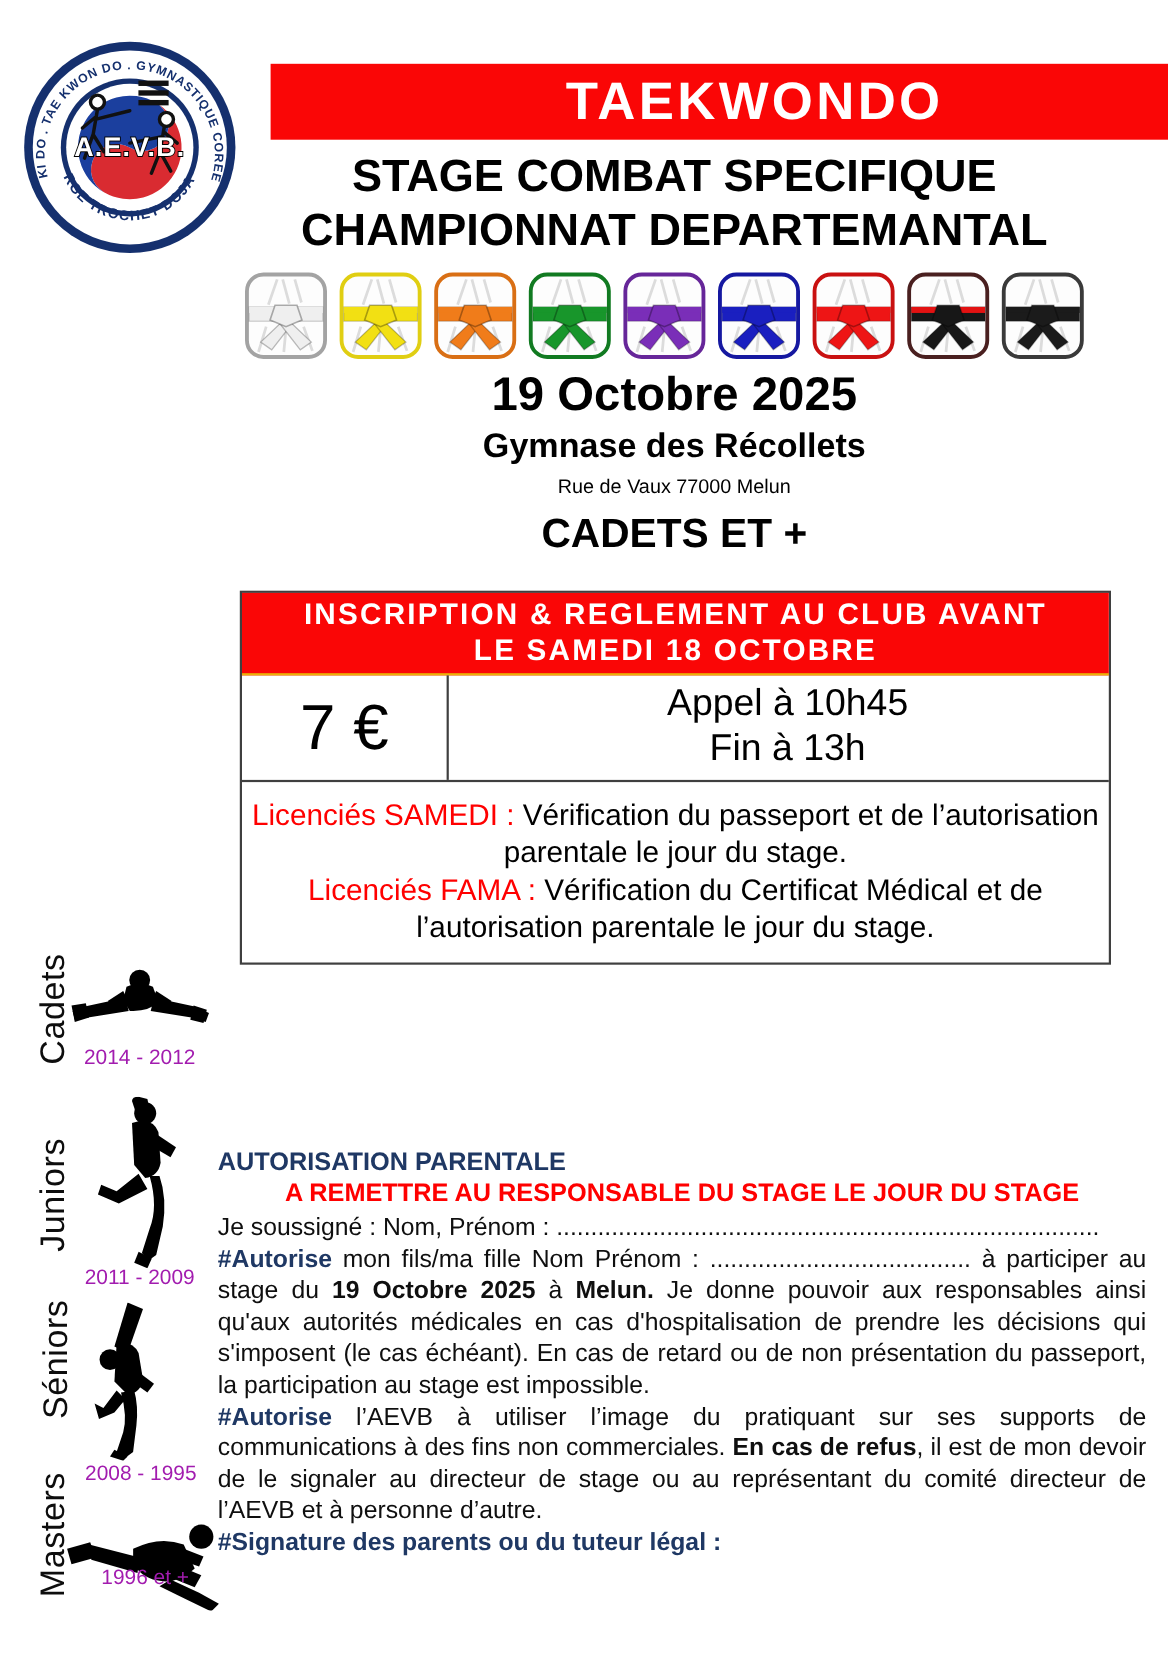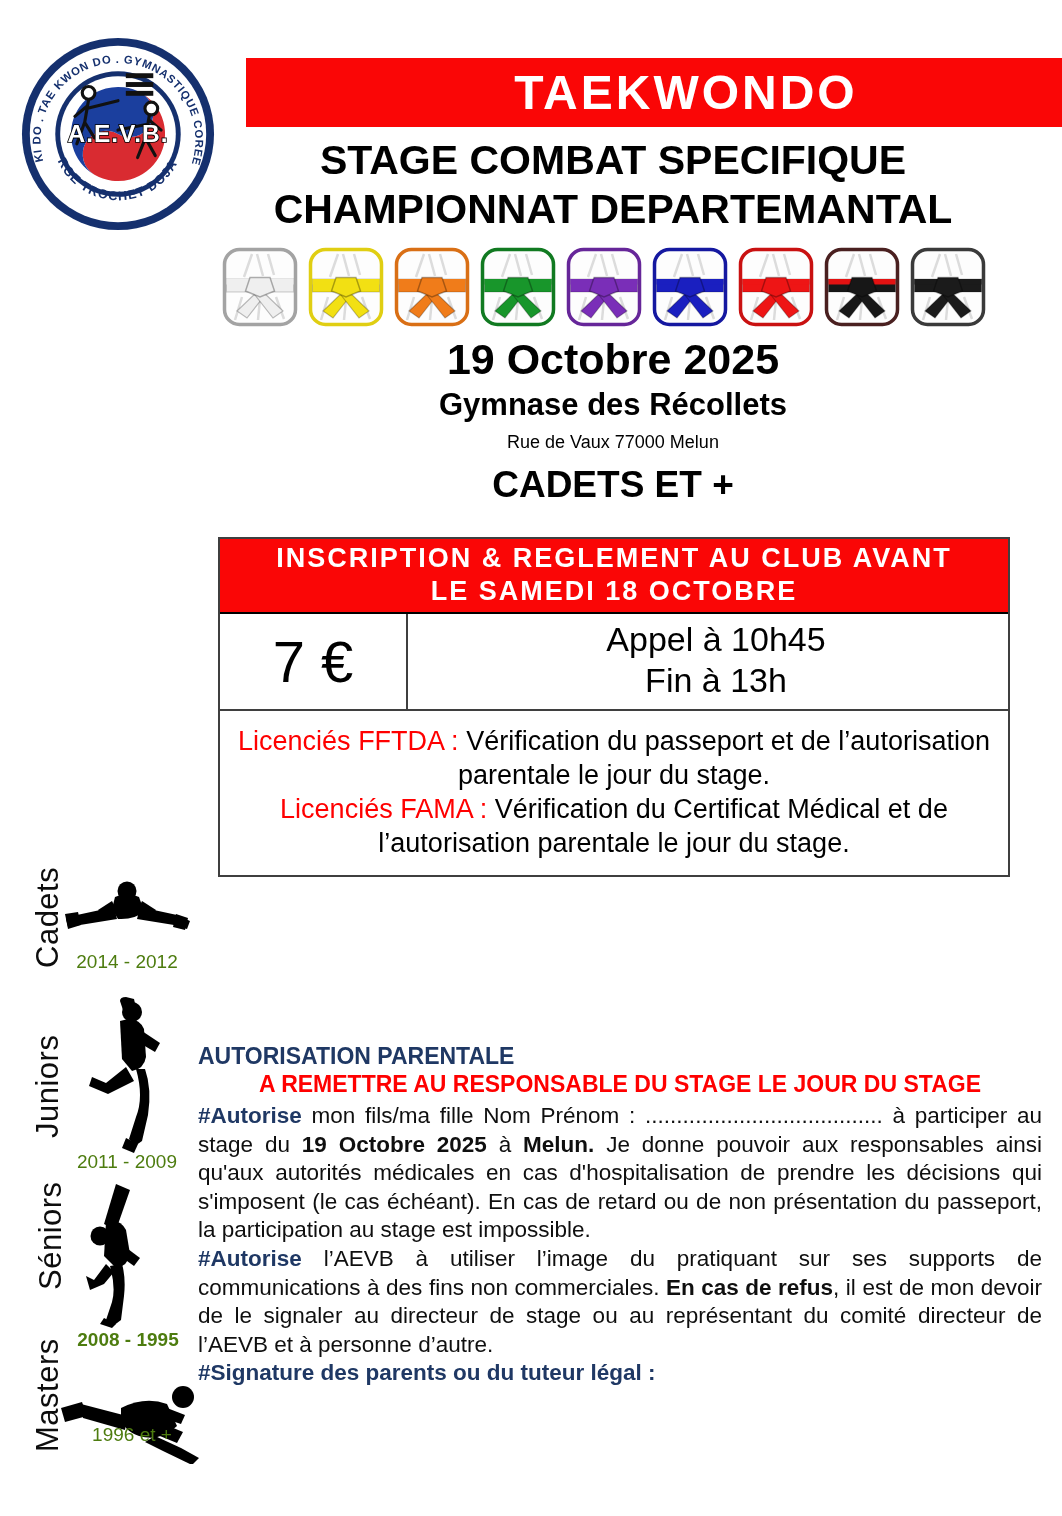--- a/index.html
+++ b/index.html
@@ -26,40 +26,40 @@
   .belt-icon{width:76px;height:80px;display:block;}
   
   .event{position:absolute;left:210px;top:334px;width:806px;text-align:center;color:#000;}
   .event-date{font-size:43px;font-weight:bold;line-height:50px;}
   .event-venue{font-size:31px;font-weight:bold;line-height:38px;margin-top:2px;}
   .event-address{font-size:18px;line-height:32px;margin-top:2px;}
   .event-cats{font-size:37px;font-weight:bold;line-height:44px;margin-top:5px;}
   
   .info-table{position:absolute;left:218px;top:537px;width:792px;border:2px solid #3f3f3f;box-sizing:border-box;}
   .it-header{
-    background:var(--banner-red,#fa0606);border-bottom:2px solid #000000;
+    background:var(--banner-red,#fa0606);border-bottom:2px solid #eab308;
     color:#fff;font-weight:bold;font-size:27px;letter-spacing:2px;line-height:33px;
     text-align:center;padding:3px 0 4px 0;
   }
   .it-row{display:flex;border-bottom:2px solid #3f3f3f;}
   .it-price{
     width:186px;border-right:2px solid #3f3f3f;display:flex;align-items:center;justify-content:center;
     font-size:58px;color:#000;
   }
   .it-schedule{flex:1;text-align:center;padding:5px 0 8px 16px;color:#000;}
   .it-sched-line{font-size:34px;line-height:41px;}
   .it-sched-bold{font-size:31px;line-height:40px;font-weight:bold;font-style:italic;}
   .it-lic{text-align:center;font-size:27px;line-height:34px;padding:13px 8px 15px 8px;color:#000;}
   .lic-label{color:var(--accent-red,#ff0000);}
   
   .cat-label{
     position:absolute;writing-mode:vertical-rl;transform:rotate(180deg);
     font-size:31px;color:#0d0d0d;letter-spacing:0.5px;
   }
-  .cat-years{position:absolute;font-size:19px;color:#4d7c0f;text-align:center;}
+  .cat-years{position:absolute;font-size:19px;color:#a21caf;text-align:center;}
   .sil{position:absolute;}
   
   .auth{position:absolute;left:198px;top:1042px;width:844px;}
   .auth-title{font-weight:bold;font-size:23px;line-height:28px;color:var(--navy,#1f3864);}
   .auth-subtitle{text-align:center;font-weight:bold;font-size:23px;line-height:29px;color:var(--accent-red,#ff0000);}
   .auth-body{margin-top:3px;font-size:22.5px;line-height:28.6px;color:#0f0f0f;}
   .auth-body p{margin:0;text-align:justify;}
   .navy{color:var(--navy,#1f3864);font-weight:bold;}
   .b{font-weight:bold;}
   .sig{font-weight:bold;color:var(--navy,#1f3864);text-align:left !important;}
@@ -206,21 +206,21 @@
       <div>LE SAMEDI 18 OCTOBRE</div>
     </div>
     <div class="it-row">
       <div class="it-price">7 €</div>
       <div class="it-schedule">
         <div class="it-sched-line">Appel à 10h45</div>
         <div class="it-sched-line">Fin à 13h</div>
       </div>
     </div>
     <div class="it-lic">
-      <span class="lic-label">Licenciés FFTDA :</span><span> Vérification du passeport et de l’autorisation parentale le jour du stage.</span><br>
+      <span class="lic-label">Licenciés SAMEDI :</span><span> Vérification du passeport et de l’autorisation parentale le jour du stage.</span><br>
       <span class="lic-label">Licenciés FAMA :</span><span> Vérification du Certificat Médical et de l’autorisation parentale le jour du stage.</span>
     </div>
   </div>
 
   <div class="cat-label" style="left:30px;top:873px;height:95px;">Cadets</div>
   <svg class="sil" style="left:60px;top:880px;" width="136" height="66" viewBox="0 0 130 66">
     <g fill="#000">
       <circle cx="64" cy="11" r="9.5"></circle>
       <path d="M52,17 Q64,11 76,17 L81,31 Q72,40 55,39 L49,29 Z"></path>
       <path d="M51,27 L14,35 L3,39 L5,47 L17,45 L54,39 Z"></path>
@@ -252,39 +252,40 @@
     <g fill="#000">
       <path d="M40,0 L54,6 L40,46 L28,40 Z"></path>
       <path d="M30,38 Q44,34 50,46 L54,70 Q52,82 40,84 L28,72 Z"></path>
       <circle cx="24" cy="52" r="9.5"></circle>
       <path d="M48,62 L64,74 L58,82 L44,72 Z"></path>
       <path d="M34,82 Q40,104 36,118 L30,136 L37,142 L45,136 L48,112 Q50,94 46,80 Z"></path>
       <path d="M28,134 L40,140 L36,144 L24,140 Z"></path>
       <path d="M30,80 L18,96 L10,92 L14,106 L28,100 L38,88 Z"></path>
     </g>
   </svg>
-  <div class="cat-years" style="left:68px;top:1329px;width:120px;font-weight:bold;">2008 - 1995</div>
+  <div class="cat-years" style="left:68px;top:1329px;width:120px;">2008 - 1995</div>
 
   <div class="cat-label" style="left:30px;top:1350px;height:102px;">Masters</div>
   <svg class="sil" style="left:58px;top:1382px;" width="162" height="82" viewBox="0 0 160 82">
     <g fill="#000">
       <path d="M2,26 L23,20 L28,34 L6,40 Z"></path>
       <path d="M22,22 L68,34 L66,48 L24,36 Z"></path>
       <path d="M62,26 Q86,14 108,22 L118,44 Q102,60 80,54 Q64,48 62,36 Z"></path>
       <circle cx="124" cy="15" r="11"></circle>
       <path d="M100,40 L124,50 L118,61 L96,52 Z"></path>
       <path d="M108,26 L126,33 L122,42 L104,36 Z"></path>
       <path d="M96,54 L122,66 L140,76 L133,83 L104,69 L86,60 Z"></path>
     </g>
   </svg>
   <div class="cat-years" style="left:76px;top:1424px;width:112px;">1996 et +</div>
 
   <div class="auth">
     <div class="auth-title">AUTORISATION PARENTALE</div>
     <div class="auth-subtitle">A REMETTRE AU RESPONSABLE DU STAGE LE JOUR DU STAGE</div>
     <div class="auth-body">
+      <p>Je soussigné : Nom, Prénom : ...............................................................................</p>
       <p><span class="navy">#Autorise</span><span> mon fils/ma fille Nom Prénom : ...................................... à participer au stage du </span><span class="b">19 Octobre 2025</span><span> à </span><span class="b">Melun.</span><span> Je donne pouvoir aux responsables ainsi qu'aux autorités médicales en cas d'hospitalisation de prendre les décisions qui s'imposent (le cas échéant). En cas de retard ou de non présentation du passeport, la participation au stage est impossible.</span></p>
       <p><span class="navy">#Autorise</span><span> l’AEVB à utiliser l’image du pratiquant sur ses supports de communications à des fins non commerciales. </span><span class="b">En cas de refus</span><span>, il est de mon devoir de le signaler au directeur de stage ou au représentant du comité directeur de l’AEVB et à personne d’autre.</span></p>
       <p class="sig">#Signature des parents ou du tuteur légal :</p>
     </div>
   </div>
 
 </div>
 
 </body></html>

